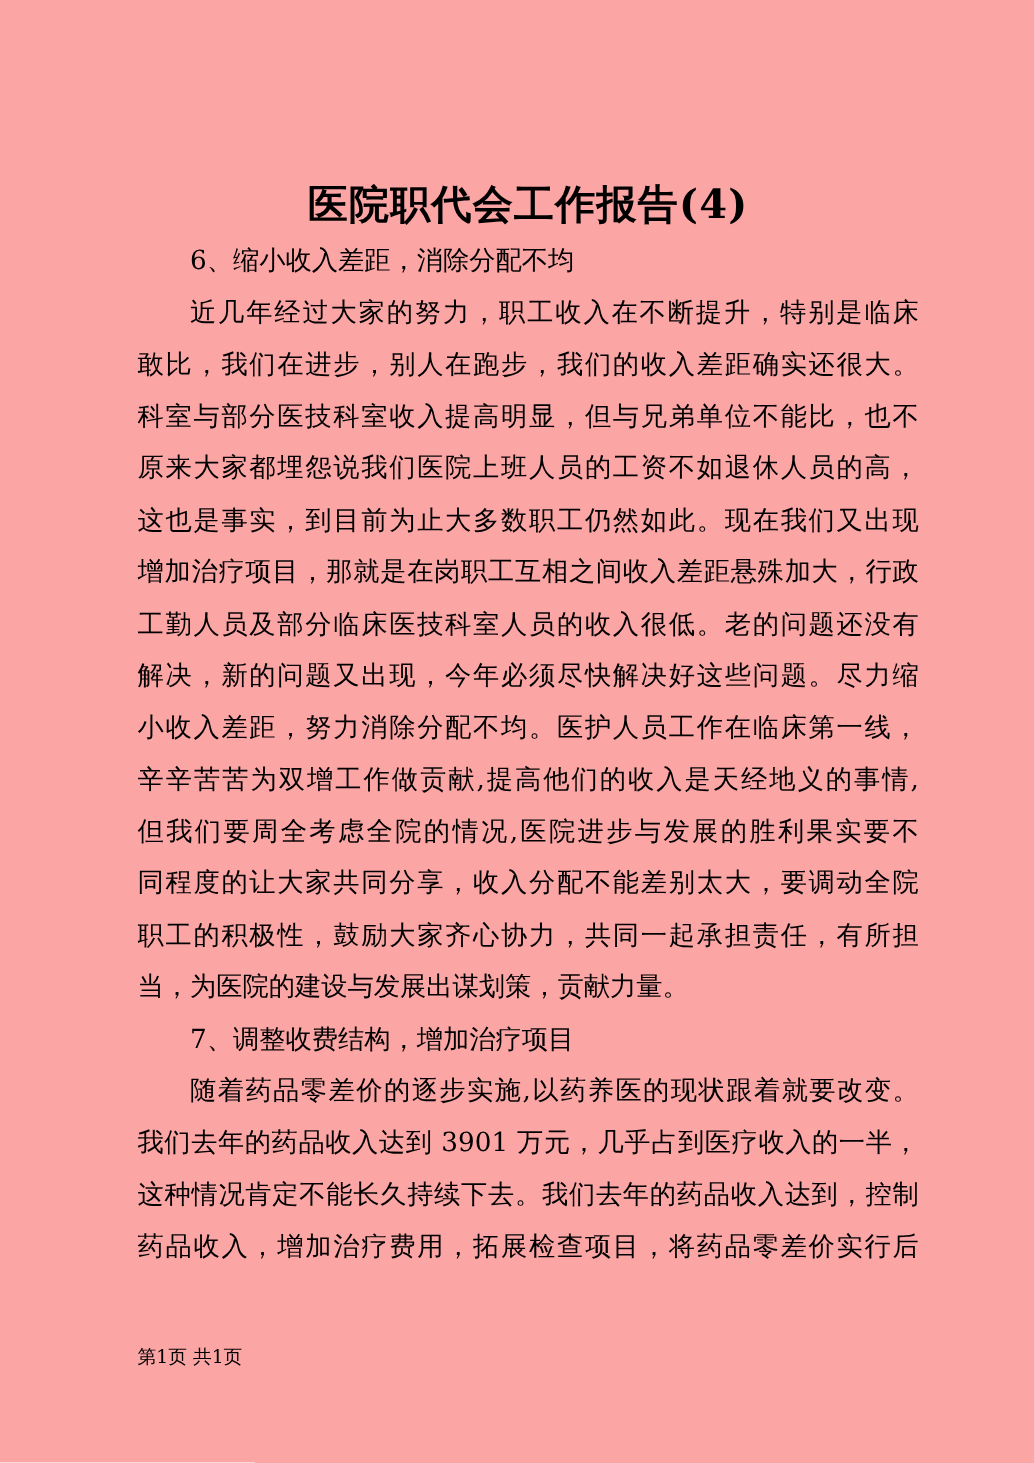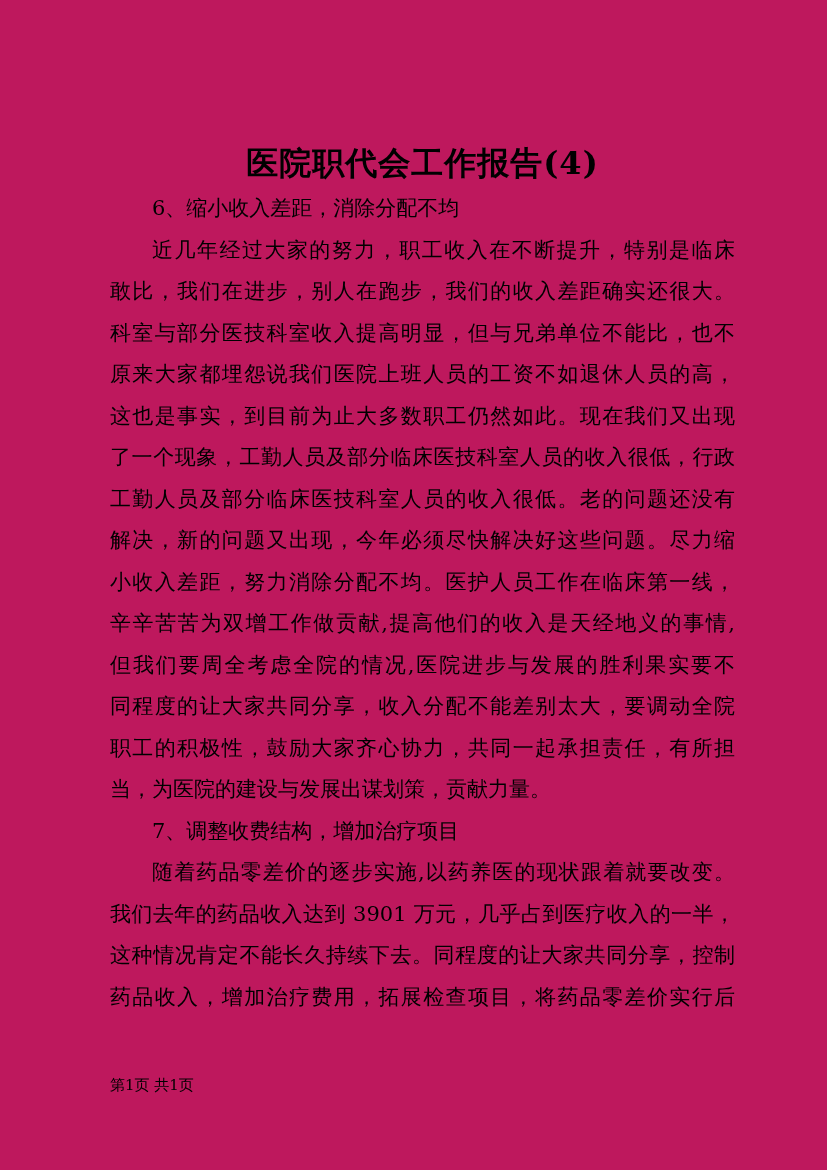--- a/index.html
+++ b/index.html
@@ -10,21 +10,21 @@
     body {
       width: 827px;
       height: 1170px;
       font-family: "DejaVu Serif", "Liberation Serif", serif;
       color: #000000;
     }
     .page {
       position: relative;
       width: 827px;
       height: 1170px;
-      background: #be185d;
+      background: #fca5a5;
       overflow: hidden;
     }
     .title {
       position: absolute;
       left: 110px;
       top: 138px;
       width: 625px;
       margin: 0;
       font-size: 32px;
       line-height: 50px;
@@ -70,34 +70,34 @@
 
   <div class="content">
 
     <div class="line indent">6、缩小收入差距，消除分配不均</div>
 
     <div class="line indent just">近几年经过大家的努力，职工收入在不断提升，特别是临床</div>
     <div class="line just">敢比，我们在进步，别人在跑步，我们的收入差距确实还很大。</div>
     <div class="line just">科室与部分医技科室收入提高明显，但与兄弟单位不能比，也不</div>
     <div class="line just">原来大家都埋怨说我们医院上班人员的工资不如退休人员的高，</div>
     <div class="line just">这也是事实，到目前为止大多数职工仍然如此。现在我们又出现</div>
-    <div class="line just">了一个现象，工勤人员及部分临床医技科室人员的收入很低，行政</div>
+    <div class="line just">增加治疗项目，那就是在岗职工互相之间收入差距悬殊加大，行政</div>
     <div class="line just">工勤人员及部分临床医技科室人员的收入很低。老的问题还没有</div>
     <div class="line just">解决，新的问题又出现，今年必须尽快解决好这些问题。尽力缩</div>
     <div class="line just">小收入差距，努力消除分配不均。医护人员工作在临床第一线，</div>
     <div class="line just">辛辛苦苦为双增工作做贡献,提高他们的收入是天经地义的事情,</div>
     <div class="line just">但我们要周全考虑全院的情况,医院进步与发展的胜利果实要不</div>
     <div class="line just">同程度的让大家共同分享，收入分配不能差别太大，要调动全院</div>
     <div class="line just">职工的积极性，鼓励大家齐心协力，共同一起承担责任，有所担</div>
     <div class="line">当，为医院的建设与发展出谋划策，贡献力量。</div>
 
     <div class="line indent">7、调整收费结构，增加治疗项目</div>
 
     <div class="line indent just">随着药品零差价的逐步实施,以药养医的现状跟着就要改变。</div>
     <div class="line just">我们去年的药品收入达到 3901 万元，几乎占到医疗收入的一半，</div>
-    <div class="line just">这种情况肯定不能长久持续下去。同程度的让大家共同分享，控制</div>
+    <div class="line just">这种情况肯定不能长久持续下去。我们去年的药品收入达到，控制</div>
     <div class="line just">药品收入，增加治疗费用，拓展检查项目，将药品零差价实行后</div>
 
   </div>
 
   <div class="footer">第1页 共1页</div>
 
 </div>
 
 </body></html>

